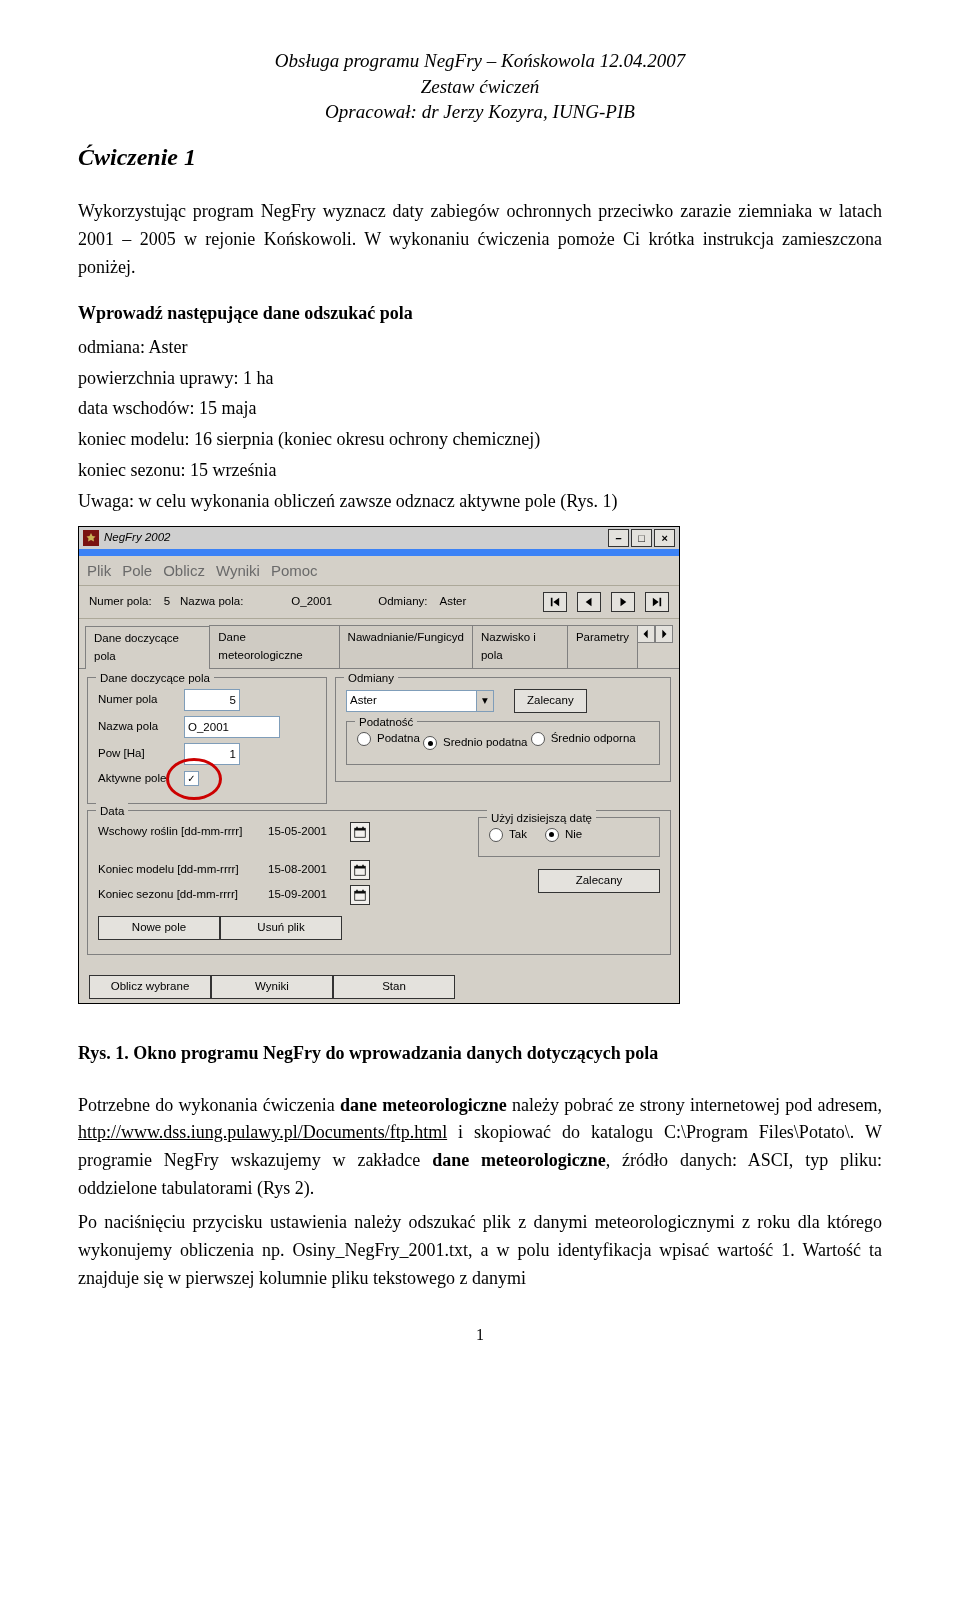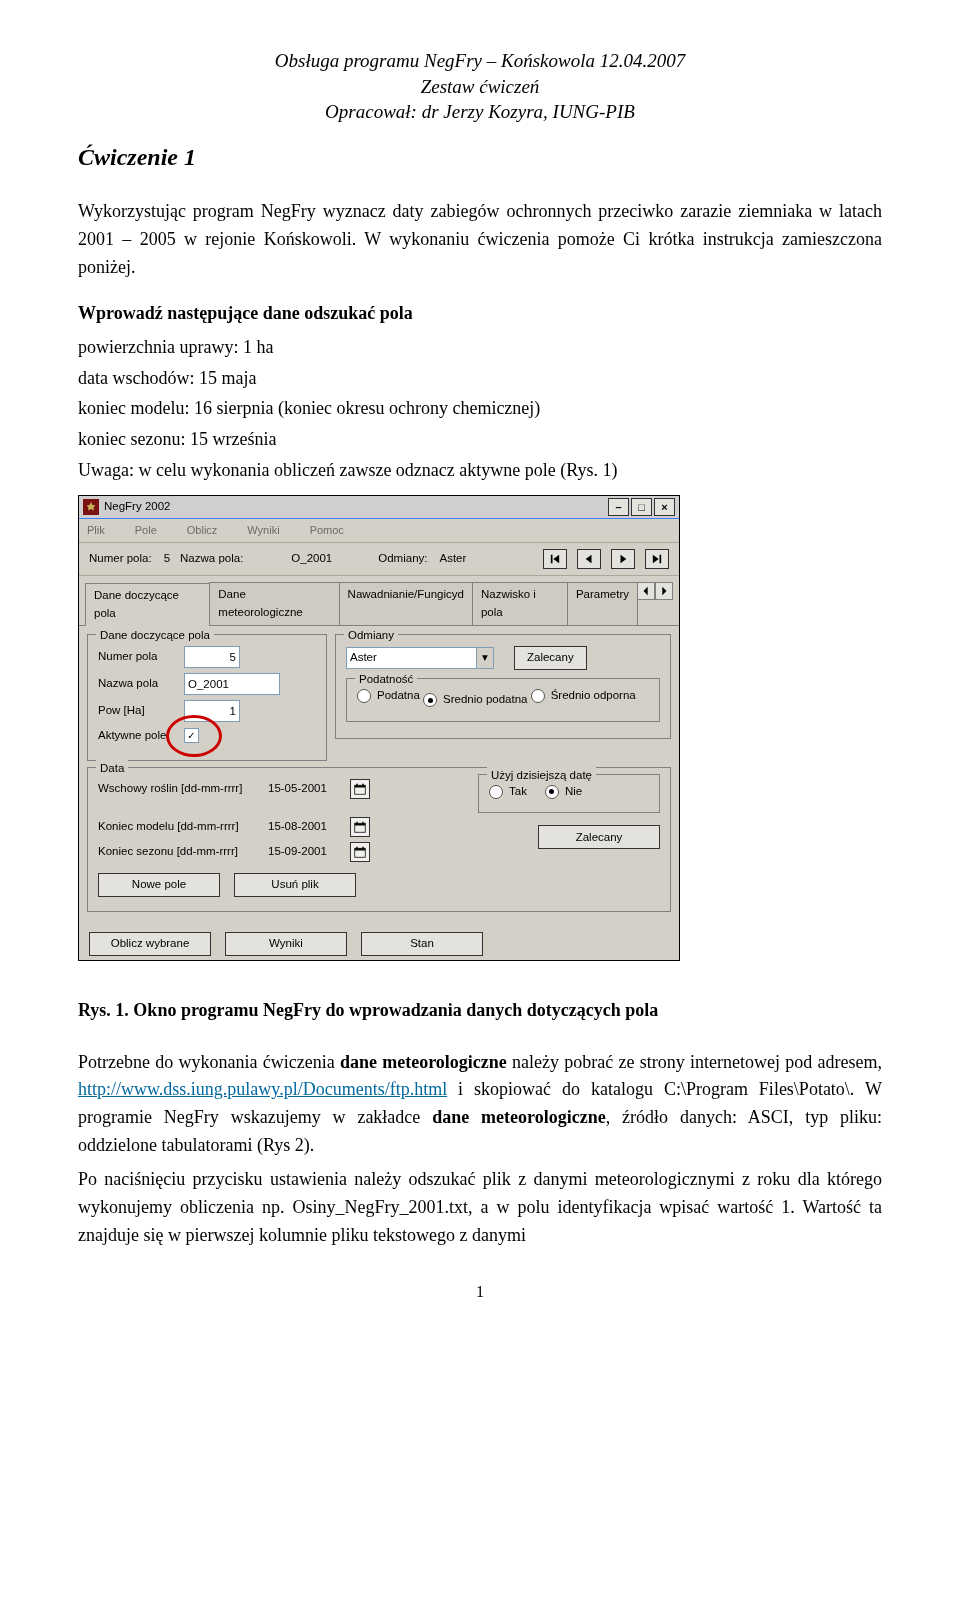--- a/index.html
+++ b/index.html
@@ -12,64 +12,65 @@
     padding: 48px 78px 40px;
     width: 960px;
     box-sizing: border-box;
   }
   .hdr { text-align: center; font-style: italic; font-size: 19px; line-height: 1.35; margin-bottom: 14px; }
   .ex-title { font-style: italic; font-weight: bold; font-size: 24px; margin: 14px 0 22px; }
   p { margin: 0 0 6px; text-align: justify; }
   .lead { margin-bottom: 18px; }
   .bold { font-weight: bold; }
   .data-list p { margin: 3px 0; }
-  .link { color: #0369a1; text-decoration: underline; }
+  .link { color: #000000; text-decoration: underline; }
   .caption { font-weight: bold; margin: 36px 0 24px; }
   .footer-pn { text-align: center; margin-top: 30px; font-size: 16px; }
 
   
   .app {
     width: 600px;
     margin: 10px 0 6px;
     font-family: Tahoma, Arial, sans-serif;
     font-size: 11.5px;
     color: #000;
     background: #d4d0c8;
     border: 1px solid #000;
   }
   .titlebar {
     background: #cfcfcf;
     display: flex;
     align-items: center;
     padding: 2px 4px;
-    border-bottom: 1px solid #3b82f6;
+    border-bottom: 7px solid #3b82f6;
+    font-style: italic;
   }
   .app-icon {
     width: 16px; height: 16px;
     background: #7a1212;
     margin-right: 5px;
     display: inline-flex; align-items: center; justify-content: center;
   }
   .app-icon svg { width: 12px; height: 12px; fill: #c9b057; }
   .titlebar-spacer { flex: 1; }
   .winbtn {
     width: 19px; height: 16px;
     margin-left: 2px;
     border: 1px solid #333;
     background: #e4e2dd;
     display: inline-flex; align-items: center; justify-content: center;
     font-size: 11px; font-family: Arial; font-weight: bold;
   }
   .menubar {
     display: flex;
-    gap: 30px;
+    gap: 11px;
     padding: 3px 8px;
     border-bottom: 1px solid #aca899;
     color: #6a6a6a;
-    font-size: 11px;
+    font-size: 15px;
   }
   .toolbar {
     display: flex; align-items: center;
     padding: 6px 10px;
     gap: 10px;
     border-bottom: 1px solid #aca899;
     text-align: right;
   }
   .toolbar .lbl { margin-right: 2px; }
   .toolbar .spacer { flex: 1; }
@@ -156,38 +157,39 @@
   .calicon { width: 18px; height: 18px; border: 1px solid #333; background: #f2f0ed; margin-left: 6px;
     display: inline-flex; align-items: center; justify-content: center; }
   .calicon svg { width: 12px; height: 12px; fill: #0a0a0a; }
   .red-ring {
     position: absolute;
     border: 3px solid #cc0000;
     border-radius: 50%;
     width: 50px; height: 36px;
     pointer-events: none;
   }
-  .btnrow { display: flex; gap: 14px; padding: 6px 10px 4px; }
+  .btnrow { display: flex; gap: 0; padding: 6px 10px 4px; }
   .odmiany-right { display: flex; flex-direction: column; gap: 6px; align-items: flex-end; }
 </style>
 </head>
 <body>
 
 <div class="hdr">
   <div>Obsługa programu NegFry – Końskowola 12.04.2007</div>
   <div>Zestaw ćwiczeń</div>
   <div>Opracował: dr Jerzy Kozyra, IUNG-PIB</div>
 </div>
 
 <div class="ex-title">Ćwiczenie 1</div>
 
 <p class="lead">Wykorzystując program NegFry wyznacz daty zabiegów ochronnych przeciwko zarazie ziemniaka w latach 2001 – 2005 w rejonie Końskowoli. W wykonaniu ćwiczenia pomoże Ci krótka instrukcja zamieszczona poniżej.</p>
 
 <p class="bold">Wprowadź następujące dane odszukać pola</p>
 <div class="data-list">
+  <p>odmiana: Aster</p>
   <p>powierzchnia uprawy: 1 ha</p>
   <p>data wschodów: 15 maja</p>
   <p>koniec modelu: 16 sierpnia (koniec okresu ochrony chemicznej)</p>
   <p>koniec sezonu: 15 września</p>
   <p>Uwaga: w celu wykonania obliczeń zawsze odznacz aktywne pole (Rys. 1)</p>
 </div>
 
 <div class="app">
   <div class="titlebar">
     <span class="app-icon">

